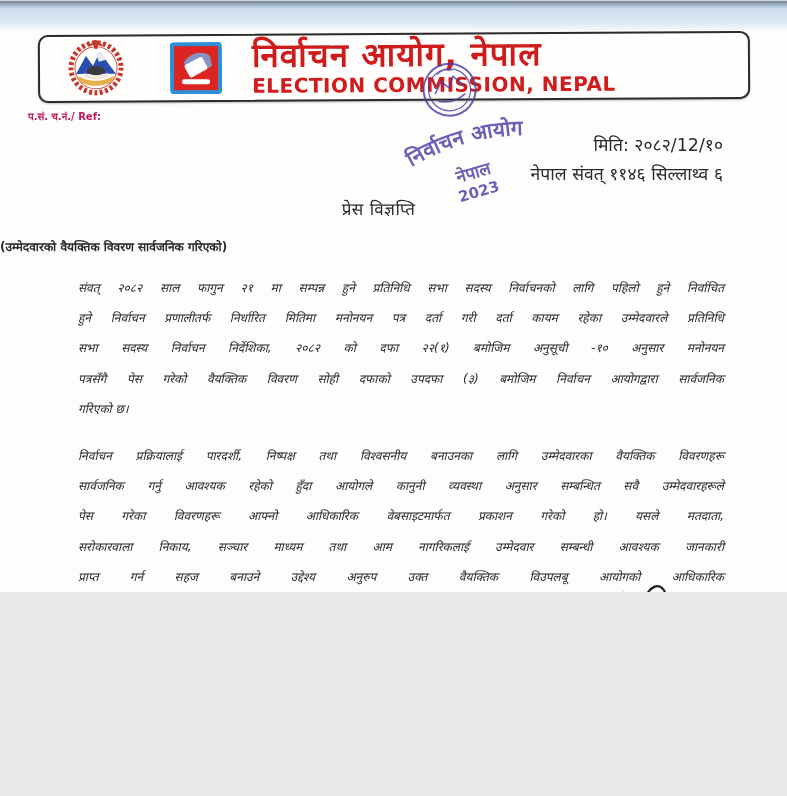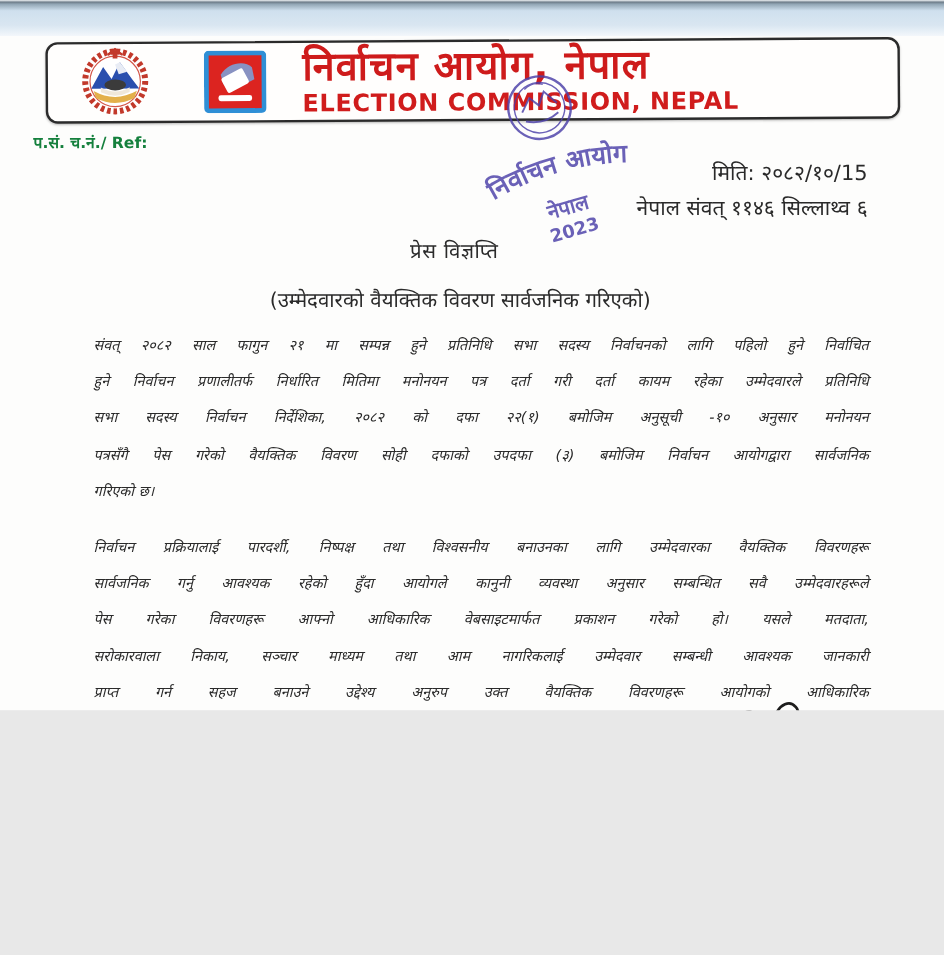--- a/index.html
+++ b/index.html
@@ -28,38 +28,38 @@
   .ballot-wrap { margin-left:44px; width:52px; height:52px; flex:0 0 auto; }
   .lh-titles { margin-left:30px; line-height:1.05; }
   .lh-title-np {
     color:#ce1b1b; font-weight:bold; font-size:33px; letter-spacing:1px;
   }
   .lh-title-en {
     color:#d01c1c; font-weight:bold; font-size:20px; letter-spacing:0.5px; margin-top:2px;
   }
   .ref-line {
     position:absolute; left:28px; top:109px;
-    color:#15803d; font-weight:bold; font-size:13px;
+    color:#be185d; font-weight:bold; font-size:10px;
   }
   
   .stamp {
     position:absolute; left:372px; top:58px; width:180px; height:150px;
     transform:rotate(-16deg); opacity:0.82; pointer-events:none;
   }
   .date-block {
     position:absolute; right:64px; top:131px; text-align:right;
     font-size:17.5px; line-height:29px;
   }
   .doc-title {
     position:absolute; left:0; right:30px; top:197px; text-align:center;
     font-size:17px; font-weight:500; letter-spacing:0.5px;
   }
   .doc-subtitle {
-    position:absolute; left:0; right:20px; top:238px; text-align:center;
-    font-size:17px; font-weight:400;
+    position:absolute; left:0; right:20px; top:238px; text-align:left;
+    font-size:12px; font-weight:700;
   }
   .body-text {
     position:absolute; left:78px; top:273px; width:646px;
     font-size:12px;
     font-style:italic;
   }
   .para { margin-bottom:17px; }
   .bodyline {
     line-height:30.2px; white-space:normal;
     text-align:justify; text-align-last:justify;
@@ -122,41 +122,41 @@
       <path id="stampArc" d="M 12 100 Q 90 72 168 100" fill="none"></path>
       <text font-size="21" font-weight="bold" fill="#4b3fa8" font-family="DejaVu Sans, sans-serif">
         <textPath href="#stampArc" startOffset="50%" text-anchor="middle">निर्वाचन आयोग</textPath>
       </text>
       <text x="90" y="122" text-anchor="middle" font-size="17" font-weight="bold" fill="#4b3fa8" font-family="DejaVu Sans, sans-serif">नेपाल</text>
       <text x="90" y="141" text-anchor="middle" font-size="15" font-weight="bold" fill="#4b3fa8" font-family="DejaVu Sans, sans-serif">2023</text>
     </svg>
   </div>
 
   <div class="date-block">
-    <div>मिति: २०८२/१०/15</div>
+    <div>मिति: २०८२/12/१०</div>
     <div>नेपाल संवत् ११४६ सिल्लाथ्व ६</div>
   </div>
 
   <div class="doc-title">प्रेस विज्ञप्ति</div>
   <div class="doc-subtitle">(उम्मेदवारको वैयक्तिक विवरण सार्वजनिक गरिएको)</div>
 
   <div class="body-text">
     <div class="para">
       <div class="bodyline">संवत् २०८२ साल फागुन २१ मा सम्पन्न हुने प्रतिनिधि सभा सदस्य निर्वाचनको लागि पहिलो हुने निर्वाचित</div>
       <div class="bodyline">हुने निर्वाचन प्रणालीतर्फ निर्धारित मितिमा मनोनयन पत्र दर्ता गरी दर्ता कायम रहेका उम्मेदवारले प्रतिनिधि</div>
       <div class="bodyline">सभा सदस्य निर्वाचन निर्देशिका, २०८२ को दफा २२(१) बमोजिम अनुसूची -१० अनुसार मनोनयन</div>
       <div class="bodyline">पत्रसँगै पेस गरेको वैयक्तिक विवरण सोही दफाको उपदफा (३) बमोजिम निर्वाचन आयोगद्वारा सार्वजनिक</div>
       <div class="bodyline last">गरिएको छ।</div>
     </div>
     <div class="para">
       <div class="bodyline">निर्वाचन प्रक्रियालाई पारदर्शी, निष्पक्ष तथा विश्वसनीय बनाउनका लागि उम्मेदवारका वैयक्तिक विवरणहरू</div>
       <div class="bodyline">सार्वजनिक गर्नु आवश्यक रहेको हुँदा आयोगले कानुनी व्यवस्था अनुसार सम्बन्धित सवै उम्मेदवारहरूले</div>
       <div class="bodyline">पेस गरेका विवरणहरू आफ्नो आधिकारिक वेबसाइटमार्फत प्रकाशन गरेको हो।  यसले मतदाता,</div>
       <div class="bodyline">सरोकारवाला निकाय, सञ्चार माध्यम तथा आम नागरिकलाई उम्मेदवार सम्बन्धी आवश्यक जानकारी</div>
-      <div class="bodyline">प्राप्त गर्न सहज बनाउने उद्देश्य अनुरुप उक्त वैयक्तिक विवरणहरू आयोगको आधिकारिक</div>
+      <div class="bodyline">प्राप्त गर्न सहज बनाउने उद्देश्य अनुरुप उक्त वैयक्तिक विउपलबू आयोगको आधिकारिक</div>
       <div class="bodyline last">जानकारीको लागि अनुरोध छ।</div>
       <div class="bodyline">वेबसाइट https://result.election.gov.np मा उपलब्ध गराइएको व्यहोरा सम्बन्धित सवैको</div>
     </div>
   </div>
 
   <div class="signature-block">
     <svg class="sig-svg" width="160" height="42" viewBox="0 0 160 42">
       <path d="M8 28 C 14 14, 22 12, 26 22 C 30 30, 36 28, 40 19 C 44 12, 50 14, 52 22 C 55 30, 62 28, 66 19 C 70 12, 76 14, 79 22 C 82 30, 90 28, 94 18 C 98 10, 104 12, 107 20 C 110 28, 118 26, 122 16 C 126 7, 134 3, 139 9 C 143 13, 141 20, 137 24" fill="none" stroke="#1d1d1d" stroke-width="2.2" stroke-linecap="round"></path>
       <circle cx="143" cy="30" r="1.4" fill="#1d1d1d"></circle>
       <path d="M4 33 L 140 30" fill="none" stroke="#1d1d1d" stroke-width="2"></path>

